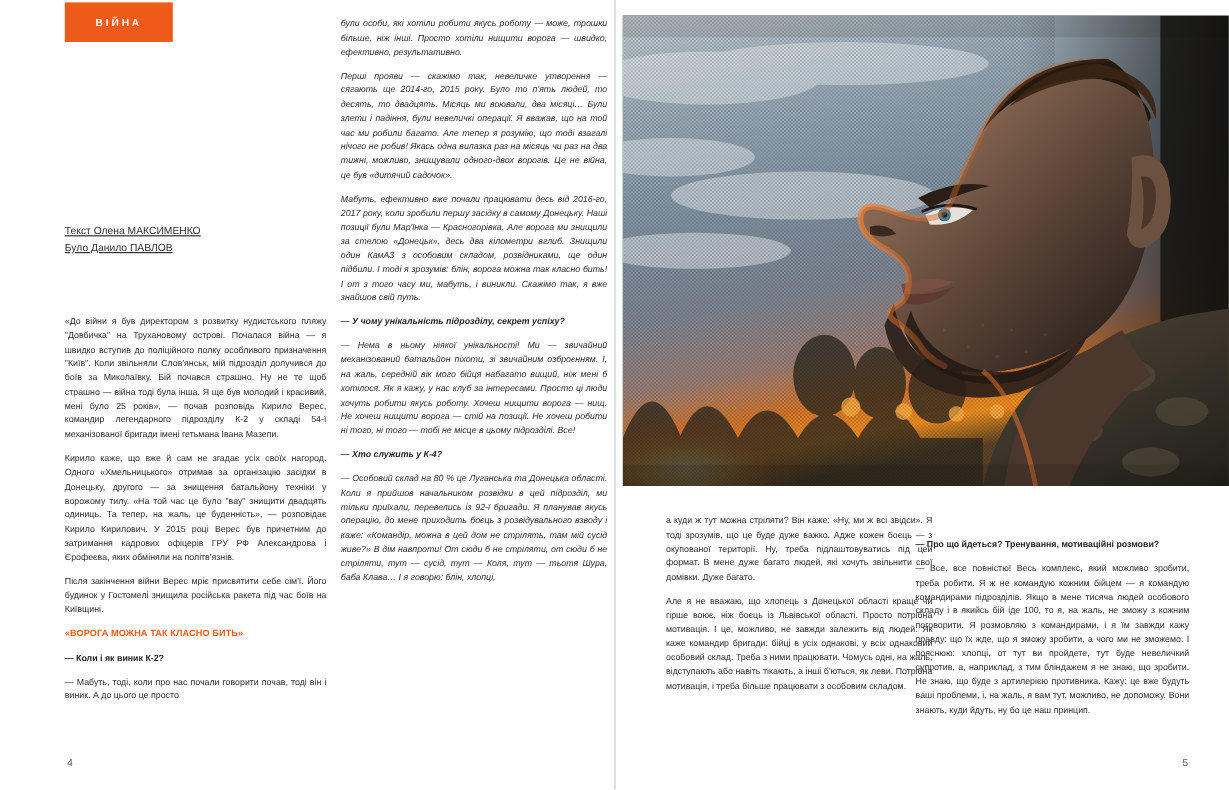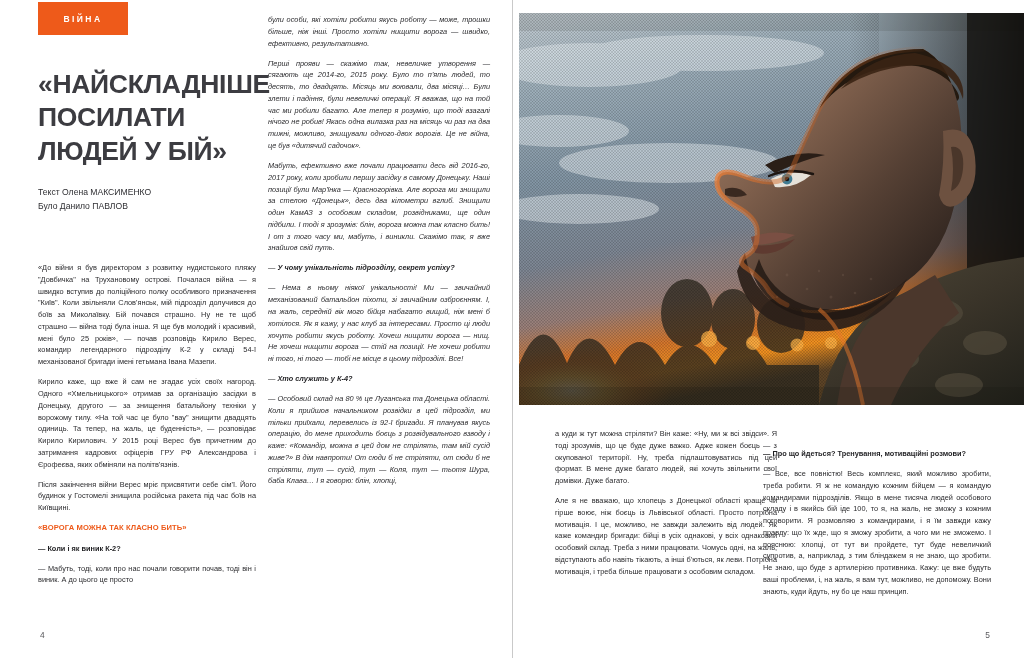--- a/index.html
+++ b/index.html
@@ -30,21 +30,21 @@
     background: #c9c9c9;
   }
 
   
   .page {
     position: absolute;
     top: 0;
     width: 512px;
     height: 658px;
   }
-  .page-left  { left: 0; }
+  .page-left  { left: 16px; }
   .page-right { left: 512px; }
 
   
   .tag {
     position: absolute;
     left: 38px;
     top: 2px;
     width: 90px;
     height: 33px;
     background: #ee5a1a;
@@ -73,21 +73,21 @@
   
   .byline {
     position: absolute;
     left: 38px;
     top: 186px;
     width: 230px;
     font-size: 8.6px;
     line-height: 1.62;
     color: #2f2f33;
   }
-  .byline div { white-space: nowrap; }
+  .byline div { white-space: nowrap; text-decoration: underline; }
 
   
   .col {
     position: absolute;
     font-size: 7.35px;
     line-height: 1.605;
     color: #2b2b2e;
     text-align: justify;
     hyphens: manual;
   }
@@ -139,21 +139,20 @@
 </style>
 </head>
 <body>
 
 <div id="spread">
 
   <div class="page page-left">
 
     <div class="tag">ВІЙНА</div>
 
-    <h1 class="headline">«НАЙСКЛАДНІШЕ ПОСИЛАТИ ЛЮДЕЙ У БІЙ»</h1>
 
     <div class="byline">
       <div>Текст Олена МАКСИМЕНКО</div>
       <div>Було Данило ПАВЛОВ</div>
     </div>
 
     <div class="col col-1">
         <p>«До війни я був директором з розвитку нудистського пляжу "Довбичка" на Трухановому острові. Почалася війна — я швидко вступив до поліційного полку особливого призначення "Київ". Коли звільняли Слов'янськ, мій підрозділ долучився до боїв за Миколаївку. Бій почався страшно. Ну не те щоб страшно — війна тоді була інша. Я ще був молодий і красивий, мені було 25 років», — почав розповідь Кирило Верес, командир легендарного підрозділу К-2 у складі 54-ї механізованої бригади імені гетьмана Івана Мазепи.</p>
         <p>Кирило каже, що вже й сам не згадає усіх своїх нагород. Одного «Хмельницького» отримав за організацію засідки в Донецьку, другого — за знищення батальйону техніки у ворожому тилу. «На той час це було "вау" знищити двадцять одиниць. Та тепер, на жаль, це буденність», — розповідає Кирило Кирилович. У 2015 році Верес був причетним до затримання кадрових офіцерів ГРУ РФ Александрова і Єрофеєва, яких обміняли на політв'язнів.</p>
         <p>Після закінчення війни Верес мріє присвятити себе сім'ї. Його будинок у Гостомелі знищила російська ракета під час боїв на Київщині.</p>

